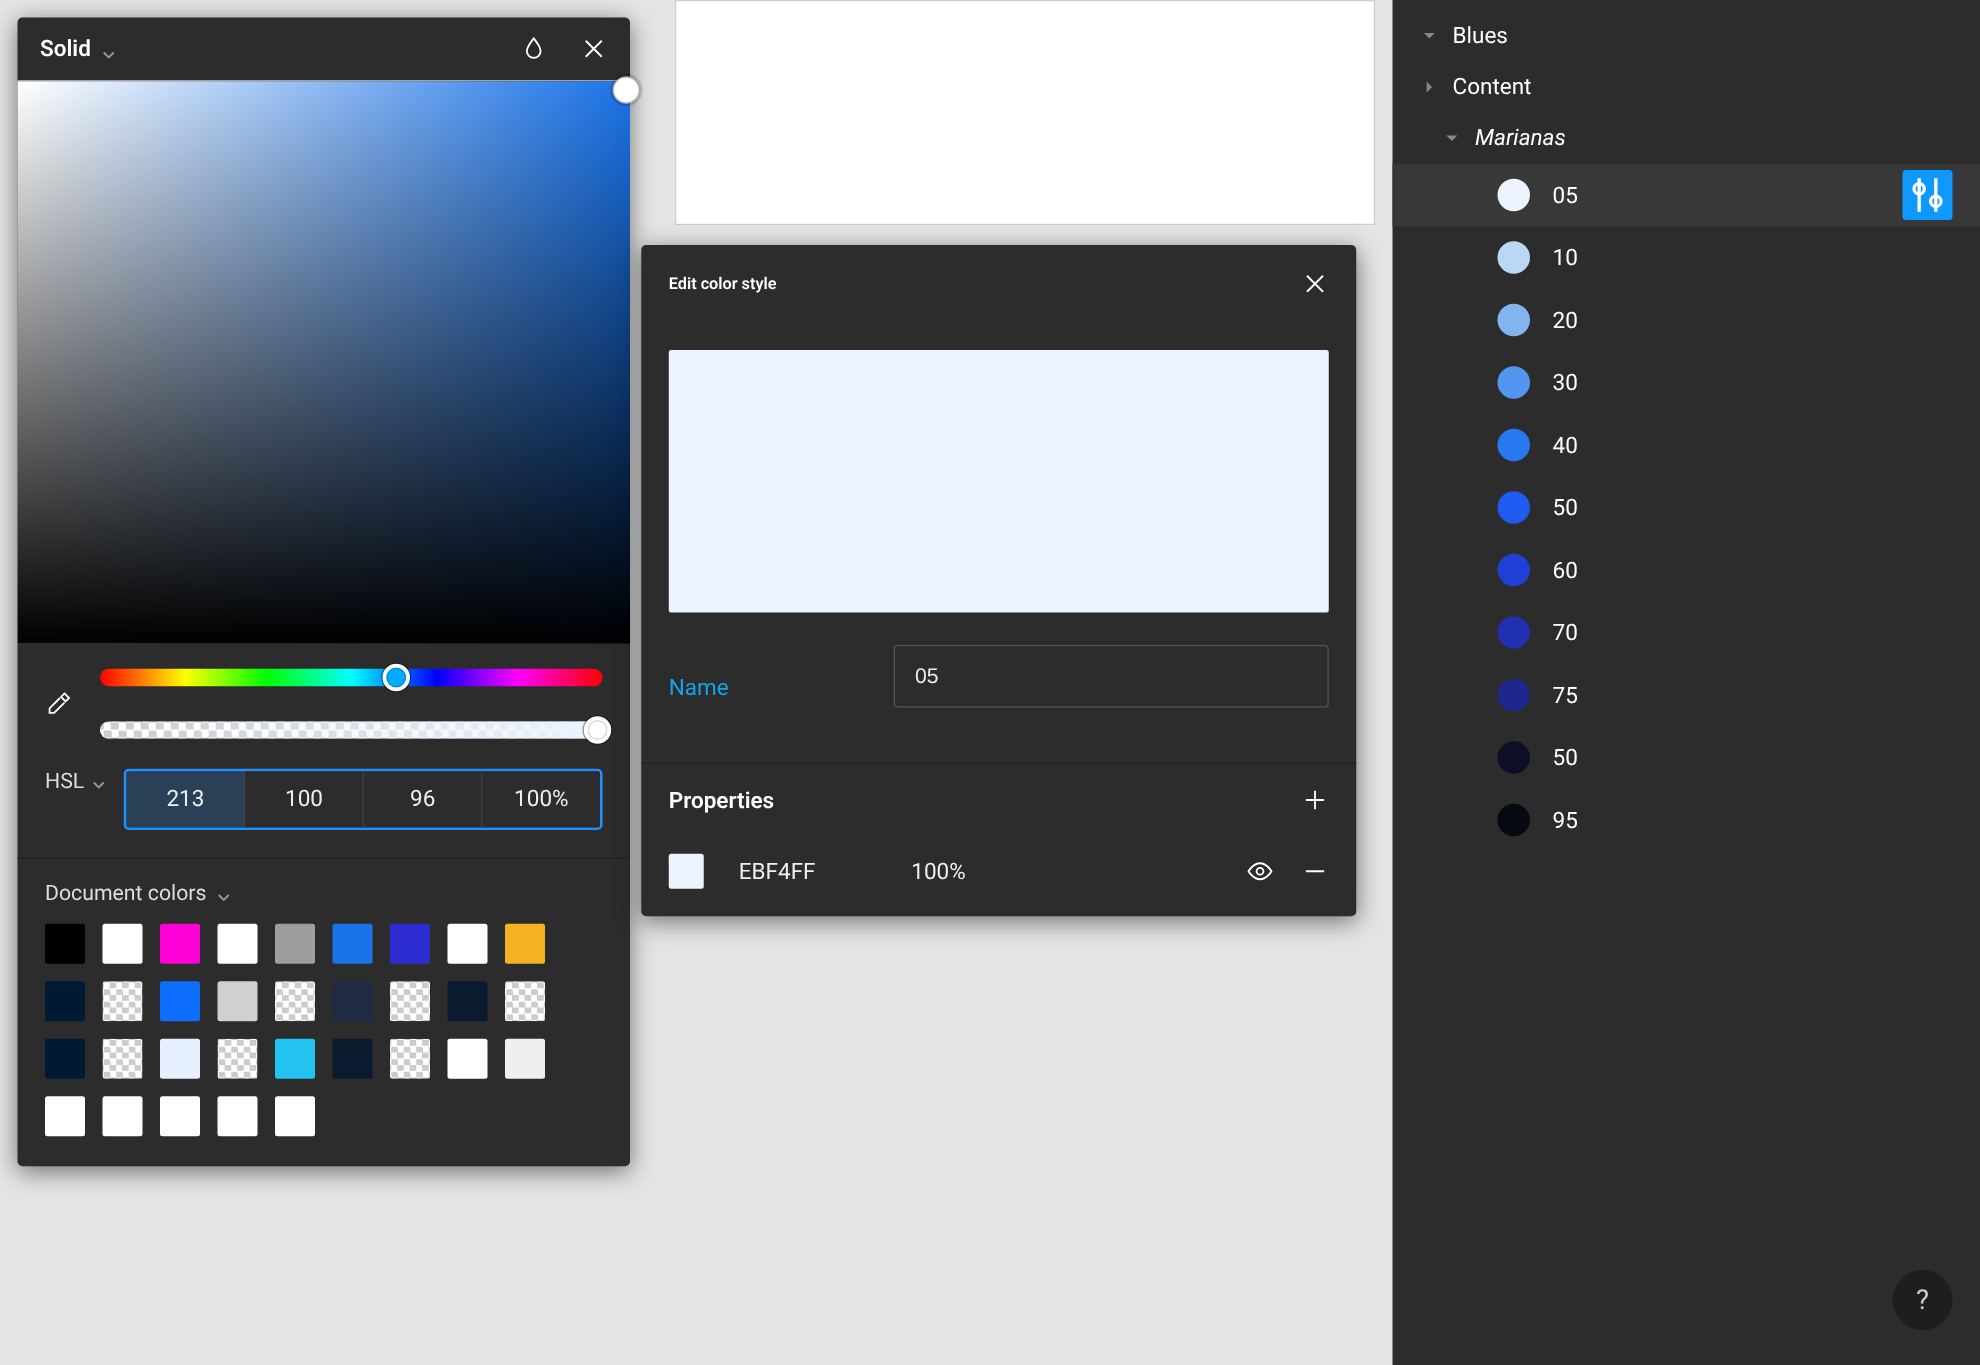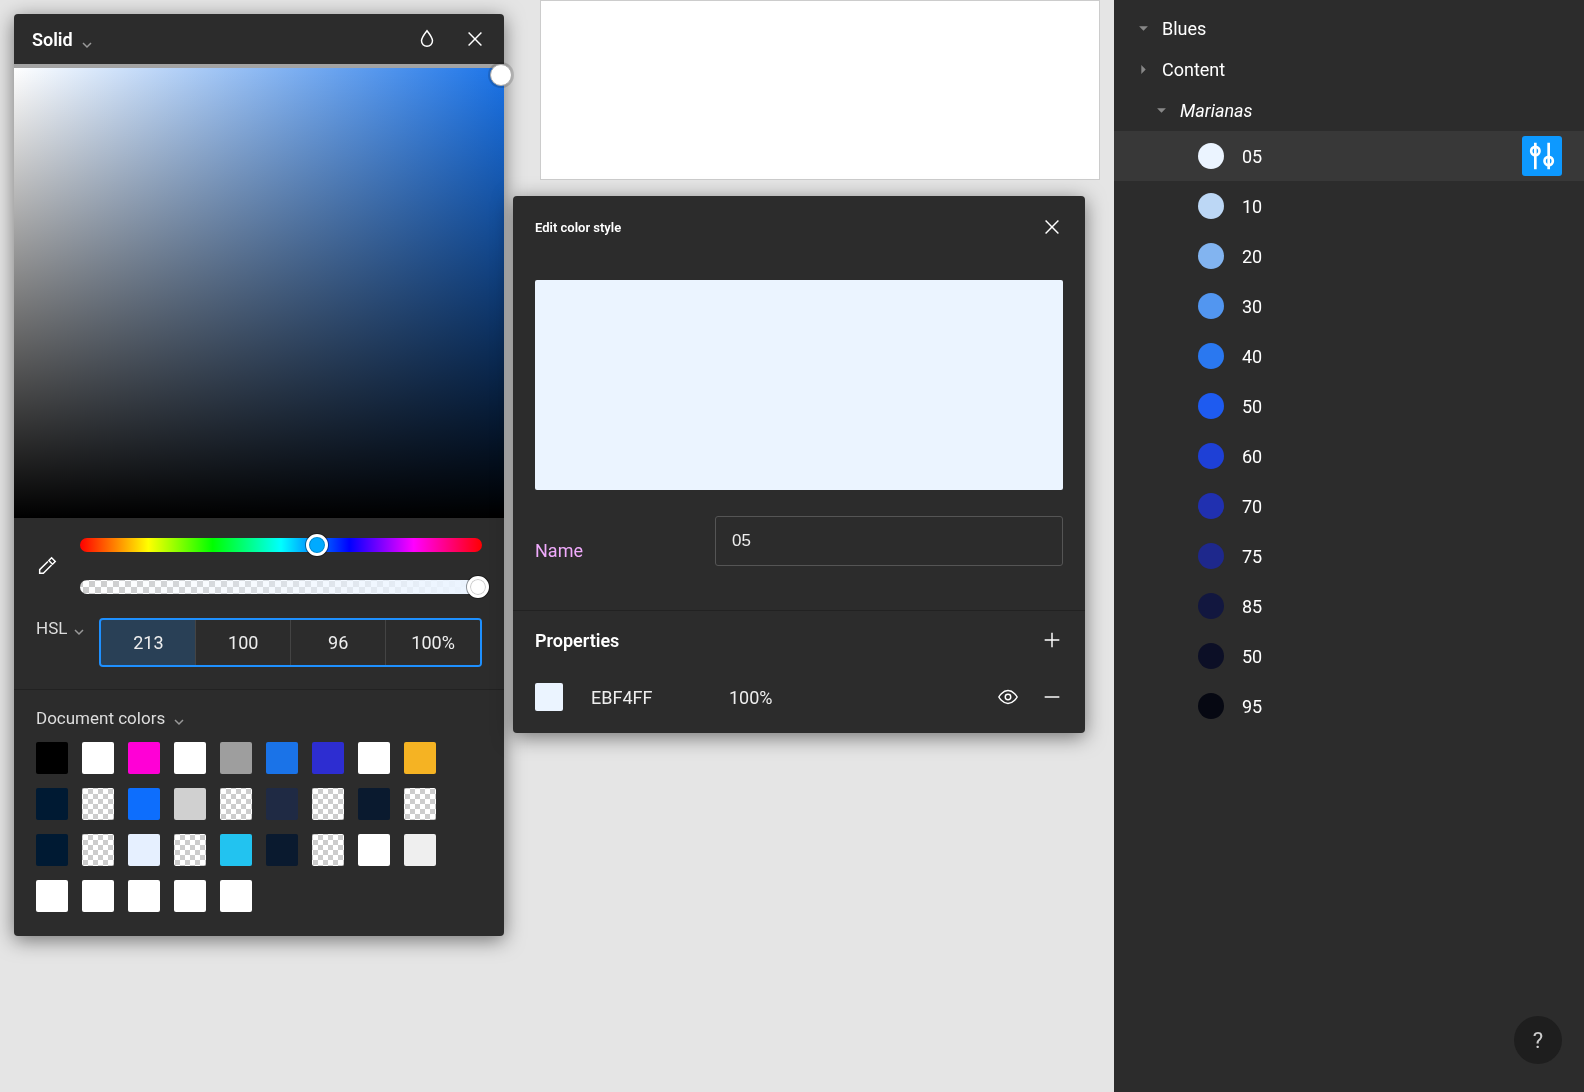--- a/index.html
+++ b/index.html
@@ -21,21 +21,21 @@
     top: 14px;
     width: 490px;
     background: #2c2c2c;
     border-radius: 4px;
     box-shadow: 0 4px 20px rgba(0,0,0,.5);
   }
   .cp-header {
     display: flex;
     align-items: flex-end;
     padding: 14px 18px;
-    border-bottom: 4px solid #a3a3a3;
+    border-bottom: 1px solid #a3a3a3;
   }
   .cp-mode {
     display: flex;
     align-items: center;
     gap: 8px;
     font-weight: 600;
     font-size: 18px;
     flex: 1;
   }
   .chev-down { width:12px; height:12px; display:inline-block; }
@@ -124,21 +124,21 @@
   .ep-header { display:flex; align-items:center; padding:20px 22px; }
   .ep-title { flex:1; font-weight:600; font-size:13px; }
   .ep-body { padding: 22px; }
   .ep-preview {
     height:210px;
     background:#ebf4ff;
     border-radius:2px;
     margin-bottom:26px;
   }
   .ep-row { display:flex; align-items:center; margin-bottom:22px; }
-  .ep-label { width:180px; color:#f0abfc; font-size:18px;margin-top:19px; }
+  .ep-label { width:180px; color:#0ea5e9; font-size:18px;margin-top:19px; }
   .ep-input {
     flex:1; background:#2c2c2c; border:1px solid #555;
     border-radius:3px; padding:14px 16px; color:#eee; font-size:17px;
   }
   .ep-input::placeholder { color:#888; }
 
   .ep-section { border-top:1px solid #222; }
   .ep-sec-header { display:flex; align-items:center; padding:18px 22px; }
   .ep-sec-title { flex:1; font-weight:600; font-size:18px; }
   .ep-prop-row { display:flex; align-items:center; padding:14px 22px 22px; gap:28px; }
@@ -415,24 +415,20 @@
       </div>
       <div class="swatch-row">
         <span class="color-dot" style="background:#2030b0"></span>
         <span>70</span>
       </div>
       <div class="swatch-row">
         <span class="color-dot" style="background:#1e288c"></span>
         <span>75</span>
       </div>
       <div class="swatch-row">
-        <span class="color-dot" style="background:#12173f"></span>
-        <span>85</span>
-      </div>
-      <div class="swatch-row">
         <span class="color-dot" style="background:#0c0f26"></span>
         <span>50</span>
       </div>
       <div class="swatch-row">
         <span class="color-dot" style="background:#060812"></span>
         <span>95</span>
       </div>
     </div>
   <div class="help-btn">
     <span>?</span>

